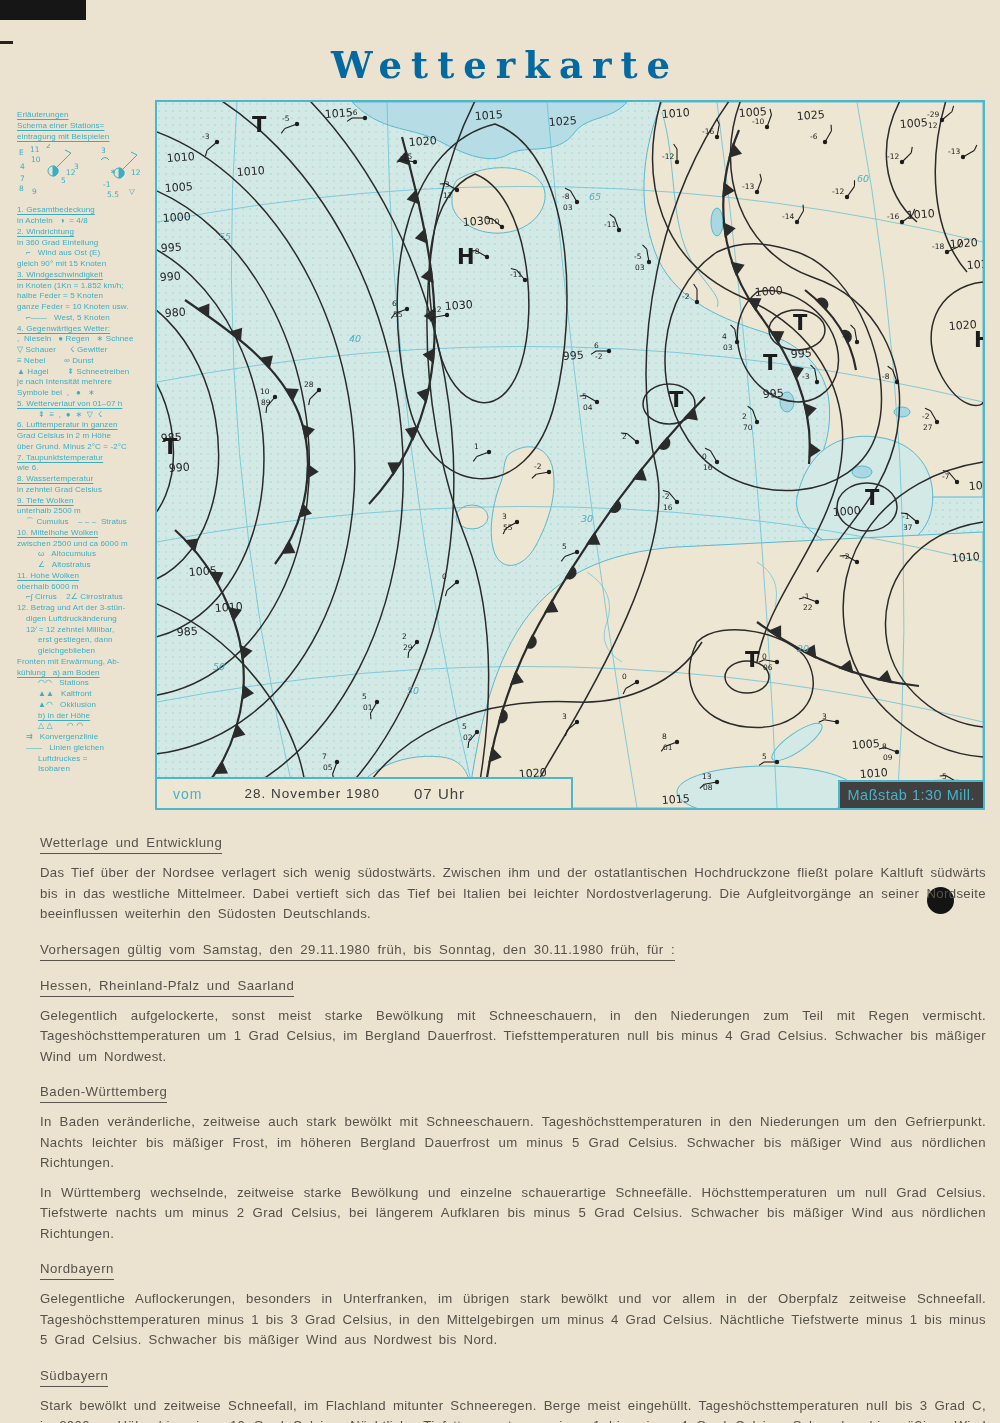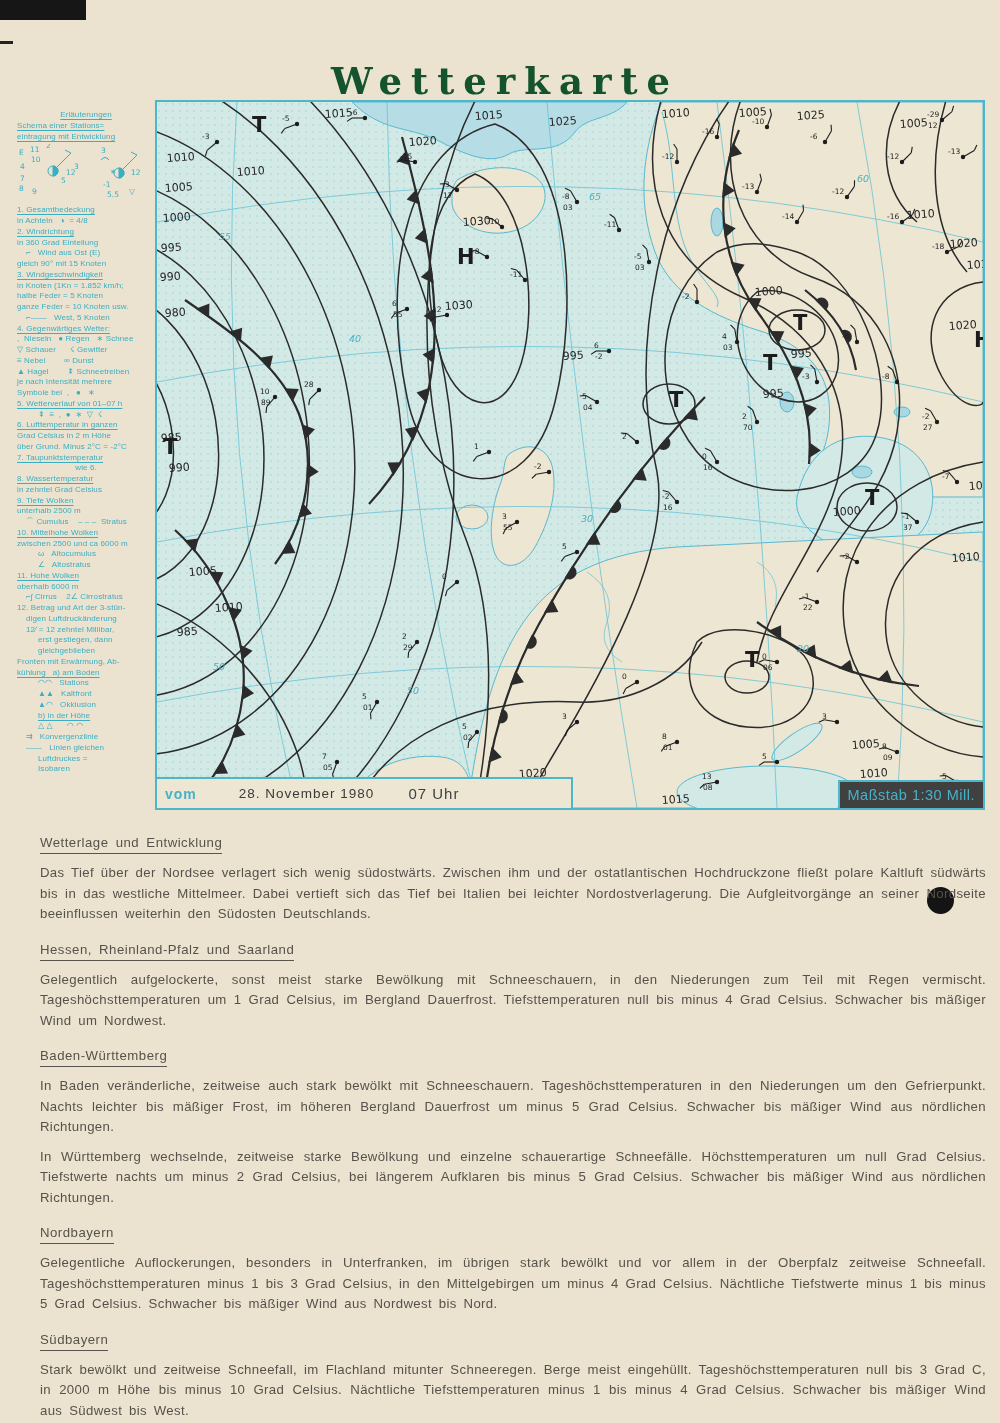--- a/index.html
+++ b/index.html
@@ -9,51 +9,51 @@
     font-family:"Liberation Sans",sans-serif;
   }
   
   .corner-black{position:absolute;left:0;top:0;width:86px;height:20px;background:#161616;}
   .edge-tick{position:absolute;left:0;top:41px;width:13px;height:3px;background:#222;}
   .punch-hole{position:absolute;width:27px;height:27px;border-radius:50%;background:#141414;}
   
   .header{position:absolute;left:155px;top:46px;width:700px;text-align:center;}
   .title{
     font-family:"DejaVu Serif",serif;font-weight:700;font-size:37px;line-height:38px;
-    color:#14532d;letter-spacing:9px;margin:16px;
+    color:#0369a1;letter-spacing:9px;margin:0;
   }
   .subtitle{
     font-family:"DejaVu Sans",sans-serif;font-weight:700;font-size:13.5px;
     color:#48b4c8;letter-spacing:1.2px;margin-top:0px;
   }
   
   .legend{position:absolute;left:17px;top:110px;width:138px;color:#3aaec3;}
   .leg-line{white-space:pre;font-size:8px;line-height:10.75px;letter-spacing:.1px;}
   .leg-line.u{text-decoration:underline;text-underline-offset:2px;}
   .leg-line.i1{padding-left:9px;}
   .leg-line.i2{padding-left:21px;}
-  .leg-line.c{text-align:center;}
+  .leg-line.c{}
   #schema-svg{display:block;margin:2px 0 3px 0;}
   #schema-svg text{font-family:"DejaVu Sans",sans-serif;font-size:7.5px;fill:#3aaec3;}
   
   .map-frame{
     position:absolute;left:155px;top:100px;width:830px;height:710px;
     border:2px solid #4db6ca;background:#d3e9e6;box-sizing:border-box;
   }
   .map-frame svg{position:absolute;left:0;top:0;}
   .iso-label{font-family:"DejaVu Sans",sans-serif;font-size:11px;fill:#262626;}
   .grid-label{font-family:"DejaVu Sans",sans-serif;font-size:9.5px;font-style:italic;fill:#45b2c8;}
   .center-letter{font-family:"DejaVu Sans",sans-serif;font-size:21px;font-weight:700;fill:#1c1c1c;}
   .st-num{font-family:"DejaVu Sans",sans-serif;font-size:7.5px;fill:#1d1d1d;}
   .date-box{
     position:absolute;left:0px;bottom:0px;width:414px;height:29px;
     background:#ece6d3;border-top:2px solid #4db6ca;border-right:2px solid #4db6ca;
     display:flex;align-items:center;font-size:14px;
   }
-  .date-box .vom{color:#45b2c8;margin-left:8px;letter-spacing:1px;font-weight:bold;}
+  .date-box .vom{color:#45b2c8;margin-left:16px;letter-spacing:1px;}
   .date-box .date{color:#3a3a3a;margin-left:42px;letter-spacing:1px;font-size:13.5px;}
   .date-box .uhr{color:#404040;margin-left:34px;font-size:15px;letter-spacing:1px;}
   .scale-box{
     position:absolute;right:0;bottom:0;height:26px;padding:0 8px;
     background:#404040;border-top:2px solid #4db6ca;border-left:2px solid #4db6ca;
     display:flex;align-items:center;color:#45b2c8;font-size:14.5px;letter-spacing:.5px;
   }
   
   .report{position:absolute;left:40px;top:818px;width:946px;color:#56524b;}
   .sec{margin-top:15px;}
@@ -75,21 +75,21 @@
 <div class="punch-hole" style="left:927px;top:887px;"></div>
 
 <div class="header">
   <div class="title">Wetterkarte</div>
 </div>
 
 <div class="legend">
   <div id="legend-head">
       <div class="leg-line u c">Erläuterungen</div>
       <div class="leg-line u">Schema einer Stations=</div>
-      <div class="leg-line u">eintragung mit Entwicklung</div>
+      <div class="leg-line u">eintragung mit Beispielen</div>
     </div>
   <svg id="schema-svg" width="132" height="58" viewBox="0 0 132 58">
     <g stroke="#3aaec3" fill="none" stroke-width="1">
       <circle cx="36" cy="27" r="5"></circle>
       <path d="M36,22 A5,5 0 0 1 36,32 Z" fill="#3aaec3"></path>
       <line x1="40" y1="23" x2="54" y2="9"></line>
       <line x1="54" y1="9" x2="48" y2="6"></line>
       <circle cx="102" cy="29" r="5"></circle>
       <path d="M102,24 A5,5 0 0 1 102,34 Z" fill="#3aaec3"></path>
       <line x1="106" y1="25" x2="120" y2="11"></line>
@@ -764,17 +764,18 @@
     <span class="date">28. November 1980</span>
     <span class="uhr">07 Uhr</span>
   </div>
   <div class="scale-box">
     <span>Maßstab 1:30 Mill.</span>
   </div>
 </div>
 
 <div class="report" id="report">
     <div class="sec"><div class="sec-h">Wetterlage und Entwicklung</div><p class="para">Das Tief über der Nordsee verlagert sich wenig südostwärts. Zwischen ihm und der ostatlantischen Hochdruckzone fließt polare Kaltluft südwärts bis in das westliche Mittelmeer. Dabei vertieft sich das Tief bei Italien bei leichter Nordostverlagerung. Die Aufgleitvorgänge an seiner Nordseite beeinflussen weiterhin den Südosten Deutschlands.</p></div>
+    <div class="sec"><div class="sec-h">Vorhersagen gültig vom Samstag, den 29.11.1980 früh, bis Sonntag, den 30.11.1980 früh, für :</div></div>
     <div class="sec"><div class="sec-h">Hessen, Rheinland-Pfalz und Saarland</div><p class="para">Gelegentlich aufgelockerte, sonst meist starke Bewölkung mit Schneeschauern, in den Niederungen zum Teil mit Regen vermischt. Tageshöchsttemperaturen um 1 Grad Celsius, im Bergland Dauerfrost. Tiefsttemperaturen null bis minus 4 Grad Celsius. Schwacher bis mäßiger Wind um Nordwest.</p></div>
     <div class="sec"><div class="sec-h">Baden-Württemberg</div><p class="para">In Baden veränderliche, zeitweise auch stark bewölkt mit Schneeschauern. Tageshöchsttemperaturen in den Niederungen um den Gefrierpunkt. Nachts leichter bis mäßiger Frost, im höheren Bergland Dauerfrost um minus 5 Grad Celsius. Schwacher bis mäßiger Wind aus nördlichen Richtungen.</p><p class="para">In Württemberg wechselnde, zeitweise starke Bewölkung und einzelne schauerartige Schneefälle. Höchsttemperaturen um null Grad Celsius. Tiefstwerte nachts um minus 2 Grad Celsius, bei längerem Aufklaren bis minus 5 Grad Celsius. Schwacher bis mäßiger Wind aus nördlichen Richtungen.</p></div>
     <div class="sec"><div class="sec-h">Nordbayern</div><p class="para">Gelegentliche Auflockerungen, besonders in Unterfranken, im übrigen stark bewölkt und vor allem in der Oberpfalz zeitweise Schneefall. Tageshöchsttemperaturen minus 1 bis 3 Grad Celsius, in den Mittelgebirgen um minus 4 Grad Celsius. Nächtliche Tiefstwerte minus 1 bis minus 5 Grad Celsius. Schwacher bis mäßiger Wind aus Nordwest bis Nord.</p></div>
     <div class="sec"><div class="sec-h">Südbayern</div><p class="para">Stark bewölkt und zeitweise Schneefall, im Flachland mitunter Schneeregen. Berge meist eingehüllt. Tageshöchsttemperaturen null bis 3 Grad C, in 2000 m Höhe bis minus 10 Grad Celsius. Nächtliche Tiefsttemperaturen minus 1 bis minus 4 Grad Celsius. Schwacher bis mäßiger Wind aus Südwest bis West.</p></div>
   </div>
 
 </body></html>

